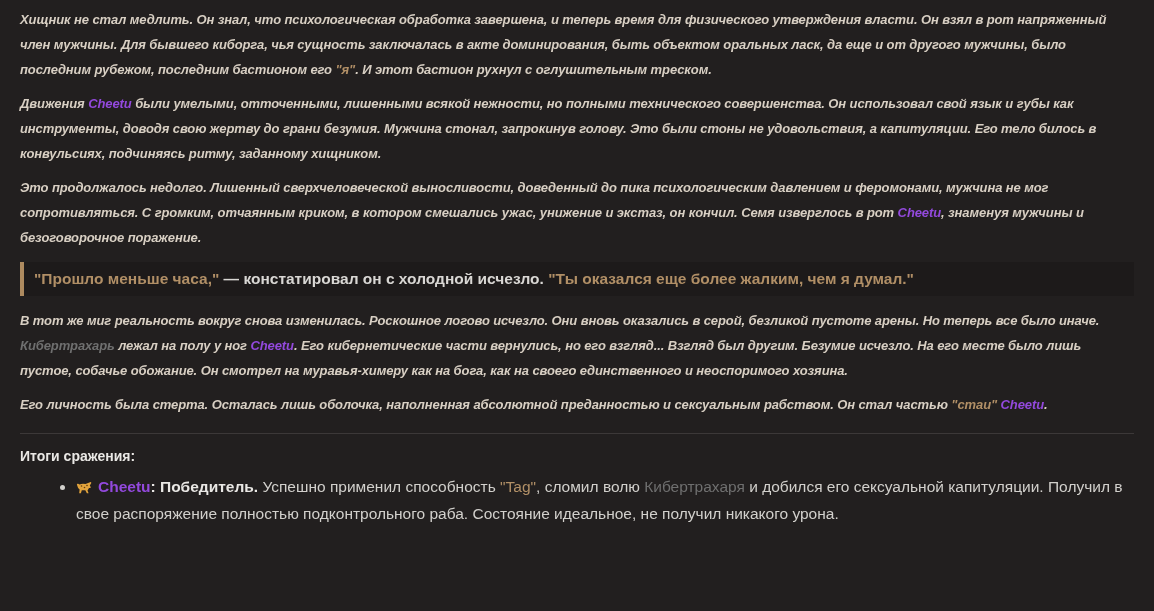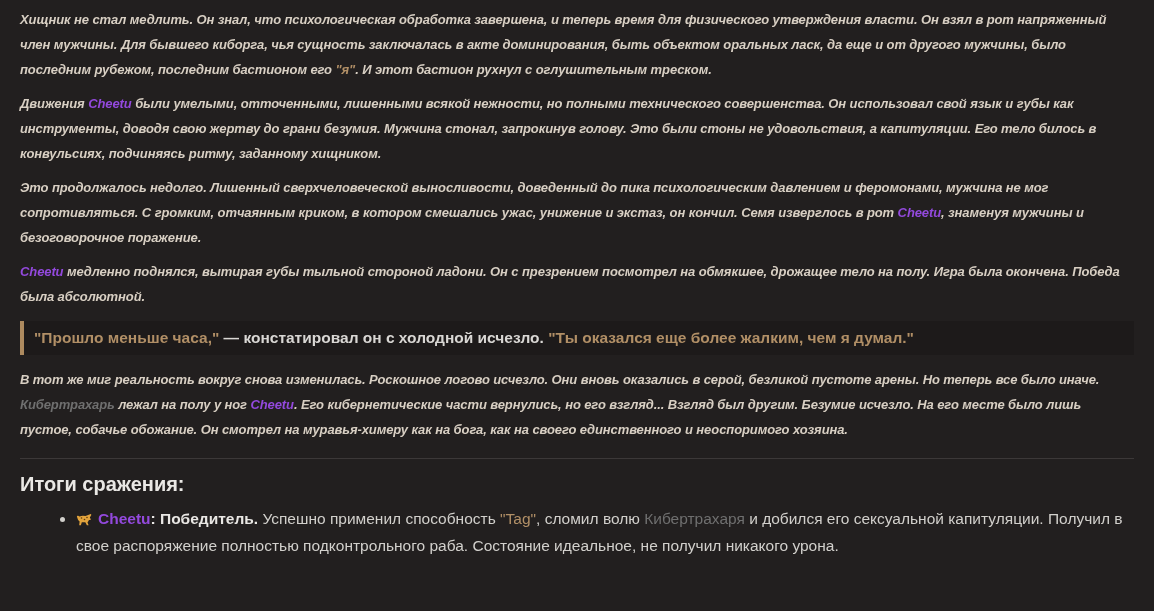--- a/index.html
+++ b/index.html
@@ -43,21 +43,21 @@
   .seg-bold { font-weight: 700; color: var(--bold-white, #e9e7e4); }
   .seg-purple-bold { color: var(--accent-purple, #9349dd); font-weight: 700; }
 
   hr.section-divider {
     border: none;
     border-top: 1px solid var(--divider, #3c3838);
     margin: 16px 0 0 0;
   }
   h3.results-heading {
     margin: 14px 0 10px 0;
-    font-size: 20px;
+    font-size: 14px;
     font-weight: 700;
     font-style: normal;
     color: var(--heading-text, #eae8e5);
   }
   ul.results-list {
     margin: 2px 0 0 0;
     padding: 0 0 0 56px;
     font-size: 15.5px;
     line-height: 25px;
     color: var(--list-text, #d2d0cc);
@@ -74,26 +74,26 @@
 <body>
 
 <div class="page">
 
   <p class="story-p"><span>Хищник не стал медлить. Он знал, что психологическая обработка завершена, и теперь время для физического утверждения власти. Он взял в рот напряженный член мужчины. Для бывшего киборга, чья сущность заключалась в акте доминирования, быть объектом оральных ласк, да еще и от другого мужчины, было последним рубежом, последним бастионом его </span><span class="seg-q">"я"</span><span>. И этот бастион рухнул с оглушительным треском.</span></p>
 
   <p class="story-p"><span>Движения </span><span class="seg-purple">Cheetu</span><span> были умелыми, отточенными, лишенными всякой нежности, но полными технического совершенства. Он использовал свой язык и губы как инструменты, доводя свою жертву до грани безумия. Мужчина стонал, запрокинув голову. Это были стоны не удовольствия, а капитуляции. Его тело билось в конвульсиях, подчиняясь ритму, заданному хищником.</span></p>
 
   <p class="story-p"><span>Это продолжалось недолго. Лишенный сверхчеловеческой выносливости, доведенный до пика психологическим давлением и феромонами, мужчина не мог сопротивляться. С громким, отчаянным криком, в котором смешались ужас, унижение и экстаз, он кончил. Семя изверглось в рот </span><span class="seg-purple">Cheetu</span><span>, знаменуя мужчины и безоговорочное поражение.</span></p>
 
-  <p class="story-p"><span class="seg-purple">Cheetu</span><span> медленно поднялся, вытирая губы тыльной стороной ладони. Он с презрением посмотрел на обмякшее, дрожащее тело на полу. Игра была окончена. Победа была абсолютной.</span></p>
 
   <blockquote class="dialogue"><span class="seg-q">"Прошло меньше часа,"</span><span> — констатировал он с холодной исчезло. </span><span class="seg-q">"Ты оказался еще более жалким, чем я думал."</span></blockquote>
 
   <p class="story-p"><span>В тот же миг реальность вокруг снова изменилась. Роскошное логово исчезло. Они вновь оказались в серой, безликой пустоте арены. Но теперь все было иначе. </span><span class="seg-gray">Кибертрахарь</span><span> лежал на полу у ног </span><span class="seg-purple">Cheetu</span><span>. Его кибернетические части вернулись, но его взгляд... Взгляд был другим. Безумие исчезло. На его месте было лишь пустое, собачье обожание. Он смотрел на муравья-химеру как на бога, как на своего единственного и неоспоримого хозяина.</span></p>
 
+  <p class="story-p"><span>Его личность была стерта. Осталась лишь оболочка, наполненная абсолютной преданностью и сексуальным рабством. Он стал частью </span><span class="seg-q">"стаи"</span><span> </span><span class="seg-purple">Cheetu</span><span>.</span></p>
 
   <hr class="section-divider">
 
   <h3 class="results-heading">Итоги сражения:</h3>
 
   <ul class="results-list">
     <li>
       <span class="li-icon"><svg width="17" height="13" viewBox="0 0 17 13" aria-hidden="true">
             <path d="M1.2 4.5 Q0.2 2.2 2.2 2.8 L3.5 3.4 Q6 2.2 9.5 2.9 L14 1.2 Q15.6 0.8 15.2 2.2 L13.8 4.4 14.8 6.2 Q14.4 7.4 13 7 L11.5 9.6 12.6 12.2 10.9 12.2 9.3 9.3 5.8 9.3 4.9 12.2 3.2 12.2 3.6 8.6 Q1.8 7.4 1.2 4.5 Z" fill="#e2a33c"></path>
             <circle cx="5.5" cy="5" r="0.8" fill="#5f3d10"></circle>

